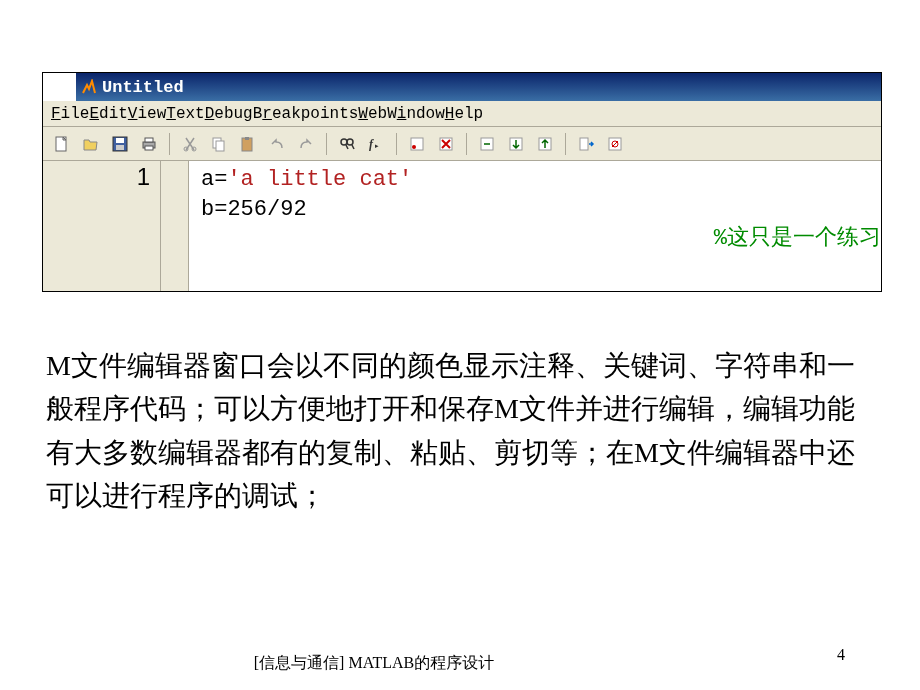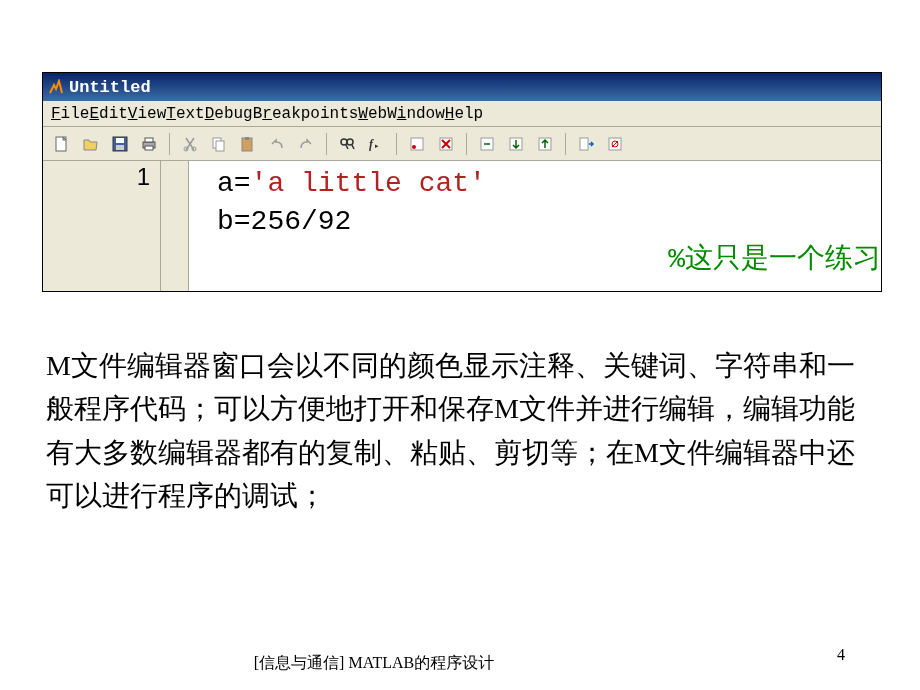--- a/index.html
+++ b/index.html
@@ -16,20 +16,21 @@
       left: 42px;
       width: 840px;
       border: 1px solid #000;
     }
     .title-bar {
       background: linear-gradient(to bottom, #0a246a, #3a6ea5);
       height: 28px;
       display: flex;
       align-items: center;
       padding-left: 4px;
+      margin-left: 33px;
     }
     .title-icon {
       width: 18px;
       height: 18px;
       margin-right: 4px;
       display: flex;
       align-items: center;
       justify-content: center;
     }
     .title-text {
@@ -92,24 +93,24 @@
       font-size: 24px;
       color: #000;
     }
     .gutter-sep {
       width: 28px;
       background: #ece9d8;
       border-right: 1px solid #aca899;
     }
     .code-area {
       flex: 1;
-      padding-left: 28px;
+      padding-left: 12px;
       padding-top: 4px;
       font-family: "Courier New", monospace;
-      font-size: 28px;
+      font-size: 22px;
       line-height: 1.35;
     }
     .code-black { color: #000000; }
     .code-red { color: #b22222; }
     .code-green { color: #008b00; text-align: right; }
     .body-text {
       position: absolute;
       top: 344px;
       left: 46px;
       width: 818px;

